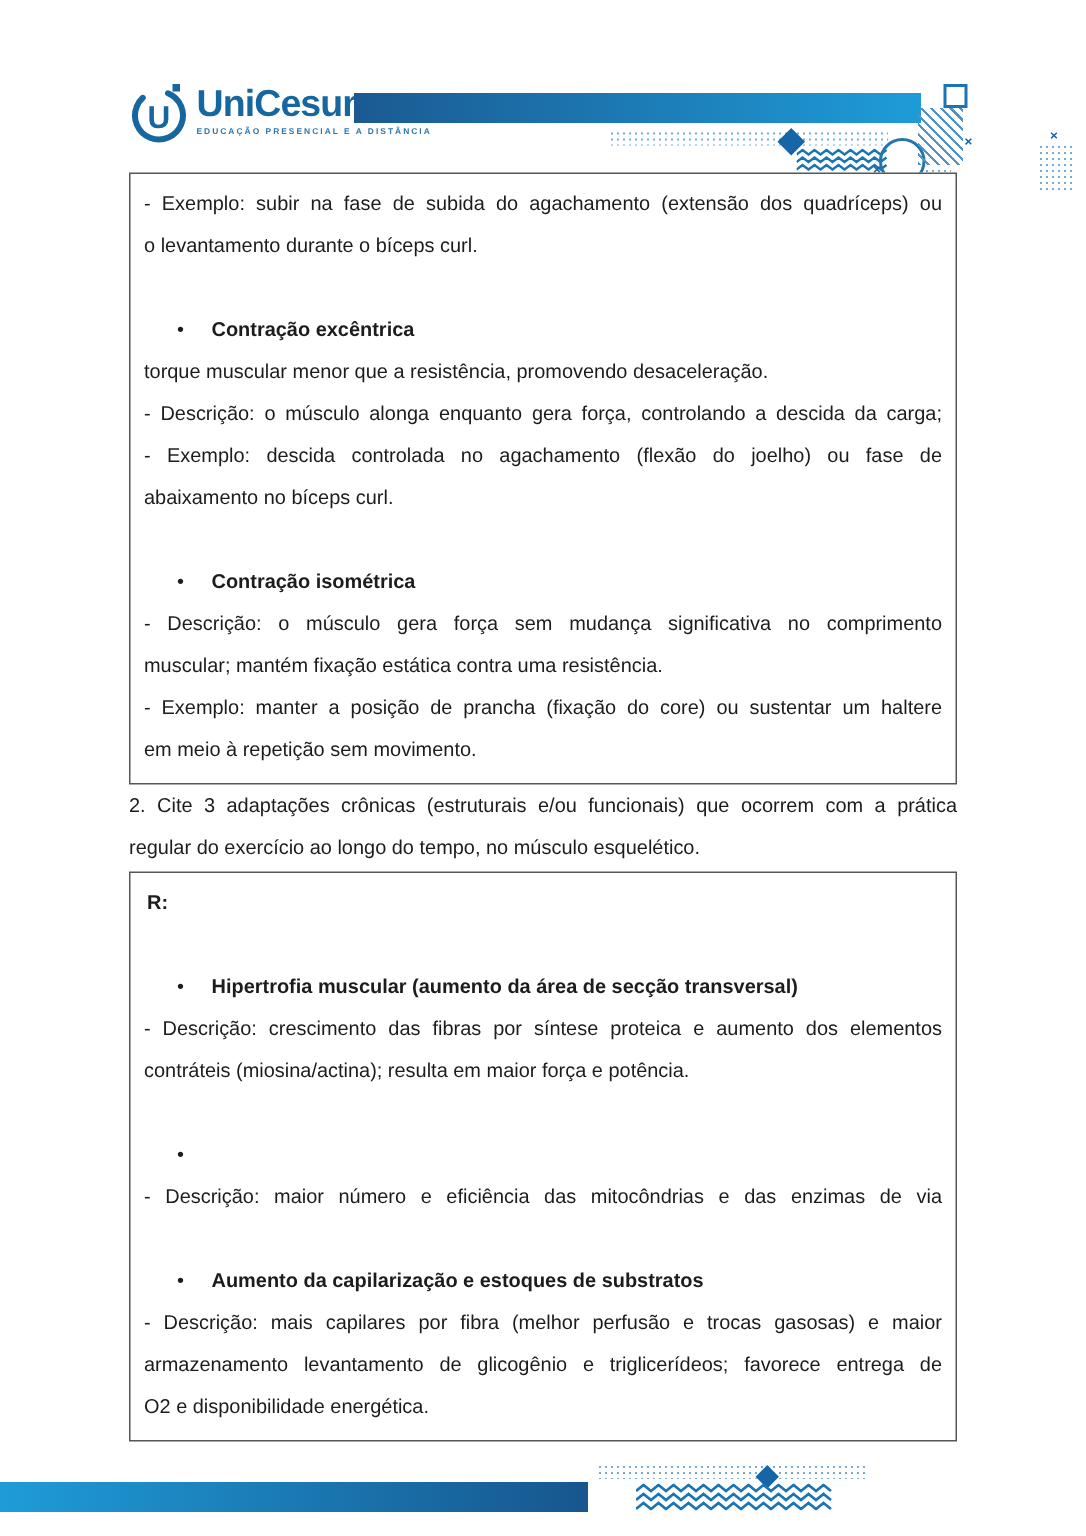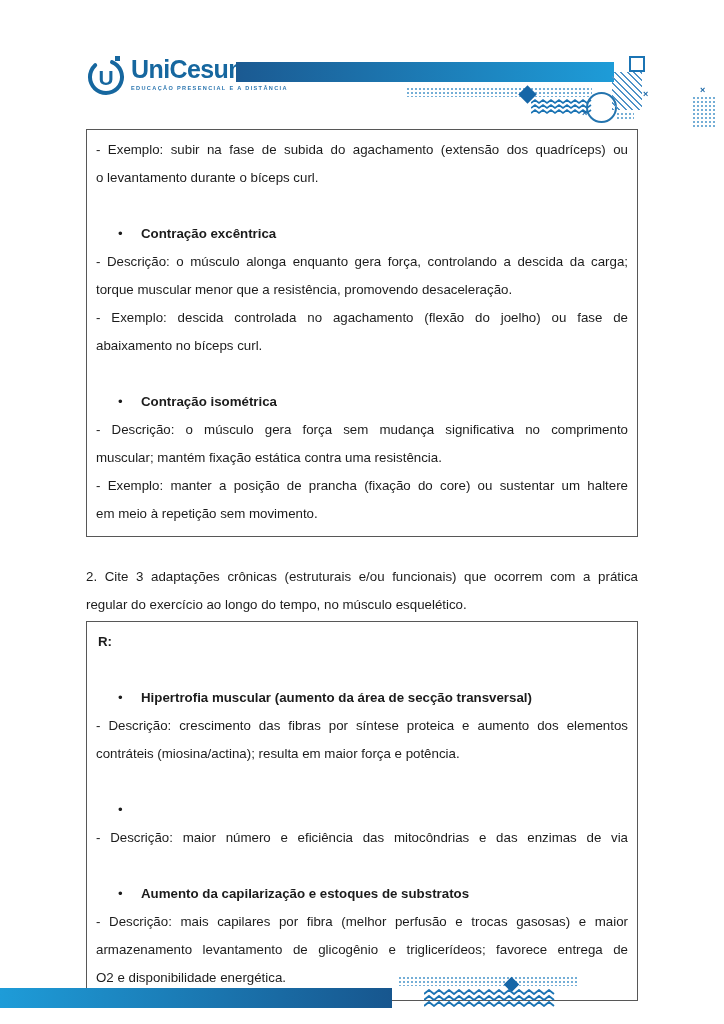--- a/index.html
+++ b/index.html
@@ -23,31 +23,31 @@
   .dots3{left:616px;top:112px;width:18px;height:7px;}
   .diamond{position:absolute;background:#1666a7;transform:rotate(45deg);}
   .diamond-h{left:521px;top:88px;width:13px;height:13px;}
   .zigzag-h{position:absolute;left:531px;top:99px;}
   .circle-h{position:absolute;left:586px;top:92px;width:27px;height:27px;border:2px solid #2474ae;border-radius:50%;}
   .hatch{position:absolute;background:repeating-linear-gradient(45deg,#4f93c8 0 1.5px,transparent 1.5px 4.6px);}
   .hatch-h{left:612px;top:72px;width:30px;height:38px;}
   .sq-h{position:absolute;left:629px;top:56px;width:12px;height:12px;border:2px solid #1b74b4;background:#fff;}
   .xmark{position:absolute;font-size:9px;font-weight:bold;color:#1563a5;line-height:9px;}
   
-  .content{position:absolute;left:86px;top:129px;width:552px;}
+  .content{position:absolute;left:86px;top:115px;width:552px;}
   .abox{border:1px solid #575757;padding:6px 9px 8px 9px;
         font-size:13.3px;line-height:28px;background:#fff;}
   .line{min-height:28px;text-align:justify;}
   .line.stretch{text-align-last:justify;}
   .spacer{height:28px;}
   .bullet{margin-left:22px;display:flex;}
   .dot{width:23px;flex:0 0 23px;}
   .btext{font-weight:bold;}
   .rlabel{font-weight:bold;padding-left:2px;}
-  .question{margin-top:26px;margin-bottom:2px;font-size:13.3px;line-height:28px;}
+  .question{margin-bottom:2px;font-size:13.3px;line-height:28px;}
   
   .fbar{position:absolute;left:0;top:988px;width:392px;height:20px;
         background:linear-gradient(90deg,#1e9cd8 0%,#17568e 100%);}
   .dots-f{left:398px;top:976px;width:180px;height:10px;}
   .diamond-f{left:506px;top:979px;width:11px;height:11px;}
   .zigzag-f{position:absolute;left:424px;top:989px;}
 </style>
 </head>
 <body>
 
@@ -93,22 +93,22 @@
         <div class="para">
           <div class="line stretch">- Exemplo: subir na fase de subida do agachamento (extensão dos quadríceps) ou</div>
           <div class="line">o levantamento durante o bíceps curl.</div>
         </div>
         <div class="spacer"></div>
         <div class="bullet">
           <span class="dot">•</span>
           <span class="btext">Contração excêntrica</span>
         </div>
         <div class="para">
+          <div class="line">torque muscular menor que a resistência, promovendo desaceleração.</div>
           <div class="line stretch">- Descrição: o músculo alonga enquanto gera força, controlando a descida da carga;</div>
-          <div class="line">torque muscular menor que a resistência, promovendo desaceleração.</div>
         </div>
         <div class="para">
           <div class="line stretch">- Exemplo: descida controlada no agachamento (flexão do joelho) ou fase de</div>
           <div class="line">abaixamento no bíceps curl.</div>
         </div>
         <div class="spacer"></div>
         <div class="bullet">
           <span class="dot">•</span>
           <span class="btext">Contração isométrica</span>
         </div>

